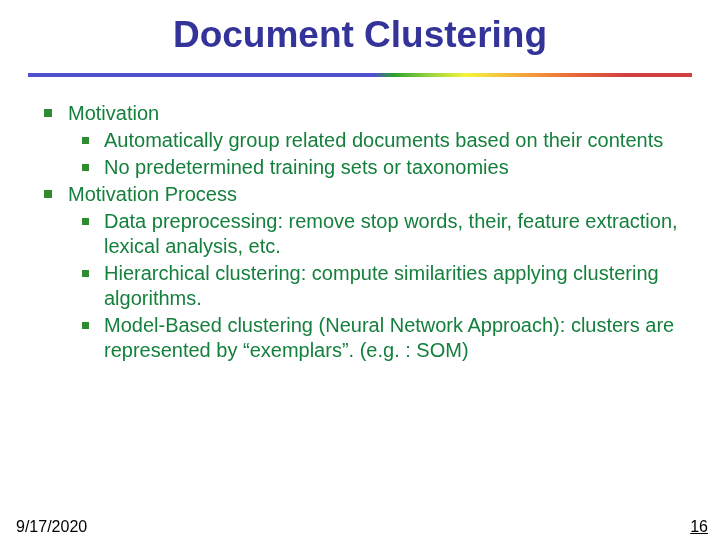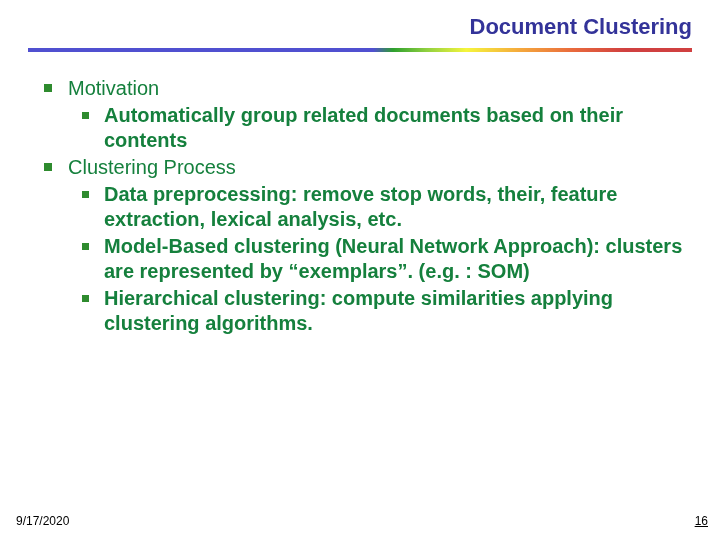--- a/index.html
+++ b/index.html
@@ -9,25 +9,25 @@
     font-family: Verdana, Geneva, sans-serif;
     position: relative;
   }
   .slide {
     width: 720px;
     height: 540px;
     padding: 14px 28px 0 28px;
     position: relative;
   }
   .title {
-    text-align: right;
+    text-align: center;
     font-weight: bold;
-    font-size: 22px;
+    font-size: 37px;
     color: #333399;
-    margin-bottom: 8px;
+    margin-bottom: 17px;
   }
   .rainbow {
     height: 4px;
     width: 664px;
     margin: 0 auto 24px auto;
     background: linear-gradient(to right,
       #5050d0 0%, #5050d0 52%,
       #2ea02e 55%, #8fd040 60%,
       #f5f53c 66%,
       #f5a93c 74%,
@@ -52,63 +52,63 @@
     top: 8px;
     width: 8px;
     height: 8px;
     background: #2e8b2e;
   }
   .lvl2 { margin-top: 2px; }
   .lvl2 > li {
     position: relative;
     padding-left: 36px;
     margin-bottom: 2px;
-    font-weight: bold;
   }
   .lvl2 > li::before {
     content: "";
     position: absolute;
     left: 14px;
     top: 9px;
     width: 7px;
     height: 7px;
     background: #2e8b2e;
   }
   .footer {
     position: absolute;
-    bottom: 12px;
+    bottom: 4px;
     left: 16px;
     right: 12px;
-    font-size: 12px;
+    font-size: 16px;
     color: #000;
   }
   .footer .date { float: left; }
   .footer .page { float: right; text-decoration: underline; }
 </style>
 </head>
 <body>
 
 <div class="slide">
   <div class="title">Document Clustering</div>
   <div class="rainbow"></div>
 
   <div class="content">
     <ul class="lvl1">
       <li>
         <span>Motivation</span>
         <ul class="lvl2">
           <li>Automatically group related documents based on their contents</li>
+          <li>No predetermined training sets or taxonomies</li>
         </ul>
       </li>
       <li>
-        <span>Clustering Process</span>
+        <span>Motivation Process</span>
         <ul class="lvl2">
           <li>Data preprocessing: remove stop words, their, feature extraction, lexical analysis, etc.</li>
+          <li>Hierarchical clustering: compute similarities applying clustering algorithms.</li>
           <li>Model-Based clustering (Neural Network Approach): clusters are represented by “exemplars”. (e.g. : SOM)</li>
-          <li>Hierarchical clustering: compute similarities applying clustering algorithms.</li>
         </ul>
       </li>
     </ul>
   </div>
 
   <div class="footer">
     <span class="date">9/17/2020</span>
     <span class="page">16</span>
   </div>
 </div>

